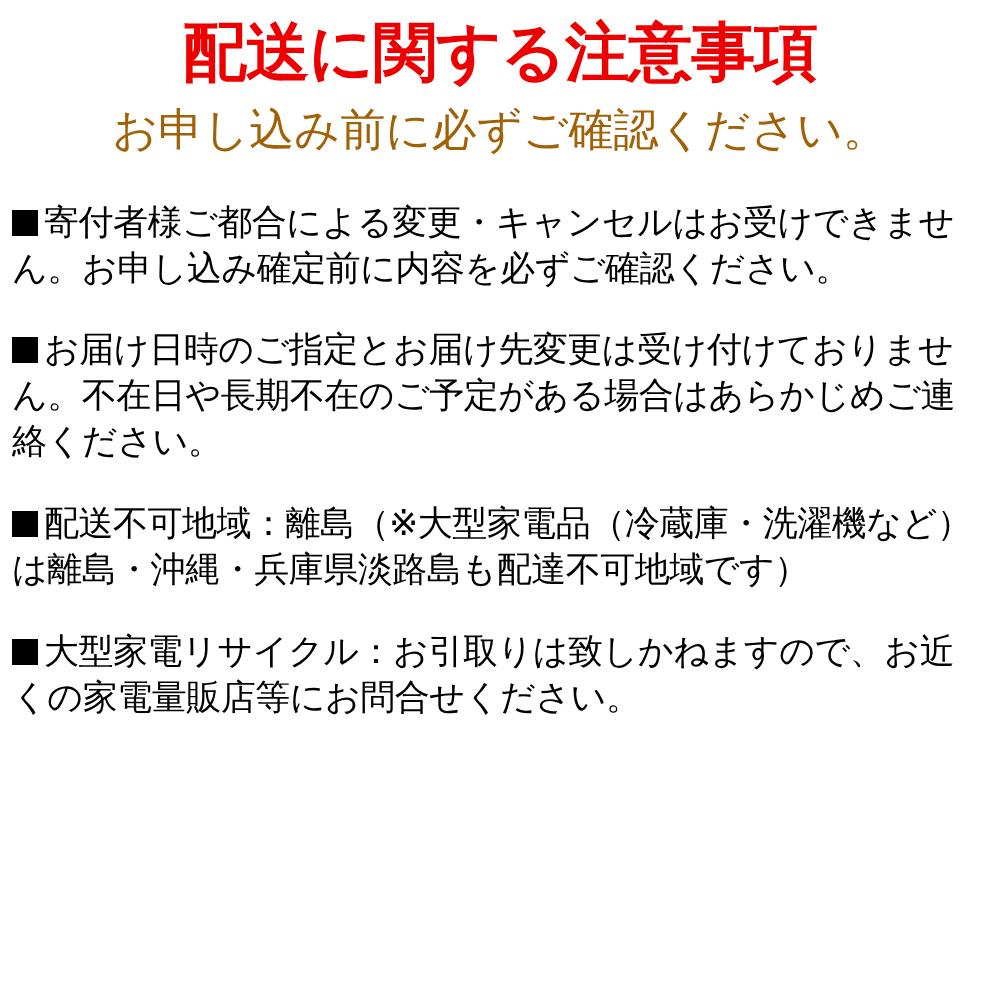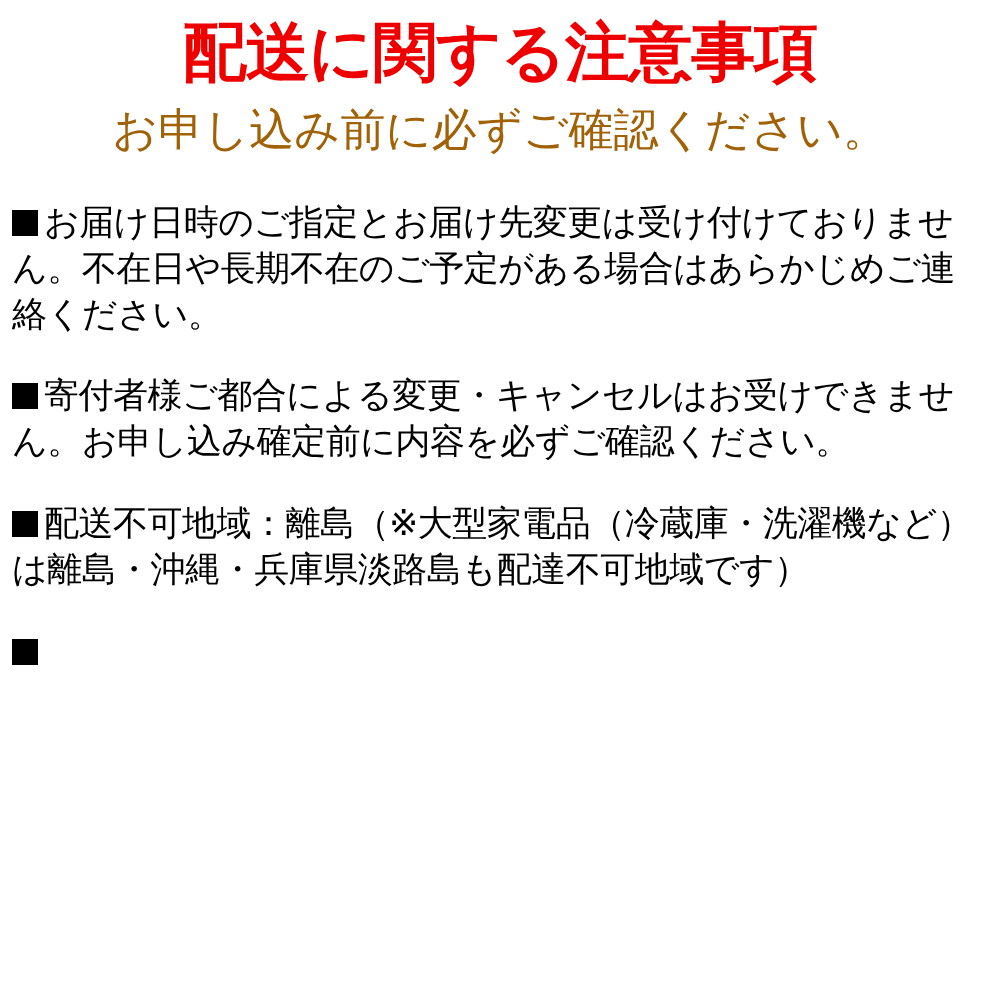--- a/index.html
+++ b/index.html
@@ -70,29 +70,29 @@
 <div class="page">
 
   <h1 class="headline">配送に関する注意事項</h1>
 
   <h2 class="subhead">お申し込み前に必ずご確認ください。</h2>
 
   <div class="notes">
 
 
     <p class="note">
-      <span class="bullet"></span><span class="note-text">お届け日時のご指定とお届け先変更は受け付けておりません。不在日や長期不在のご予定がある場合はあらかじめご連絡ください。</span>
+      <span class="bullet"></span><span class="note-text">寄付者様ご都合による変更・キャンセルはお受けできません。お申し込み確定前に内容を必ずご確認ください。</span>
     </p>
 
     <p class="note">
-      <span class="bullet"></span><span class="note-text">寄付者様ご都合による変更・キャンセルはお受けできません。お申し込み確定前に内容を必ずご確認ください。</span>
+      <span class="bullet"></span><span class="note-text">お届け日時のご指定とお届け先変更は受け付けておりません。不在日や長期不在のご予定がある場合はあらかじめご連絡ください。</span>
     </p>
 
     <p class="note">
       <span class="bullet"></span><span class="note-text">配送不可地域：離島（※大型家電品（冷蔵庫・洗濯機など）は離島・沖縄・兵庫県淡路島も配達不可地域です）</span>
     </p>
 
     <p class="note">
-      <span class="bullet"></span>
+      <span class="bullet"></span><span class="note-text">大型家電リサイクル：お引取りは致しかねますので、お近くの家電量販店等にお問合せください。</span>
     </p>
 
   </div>
 </div>
 
 </body></html>

